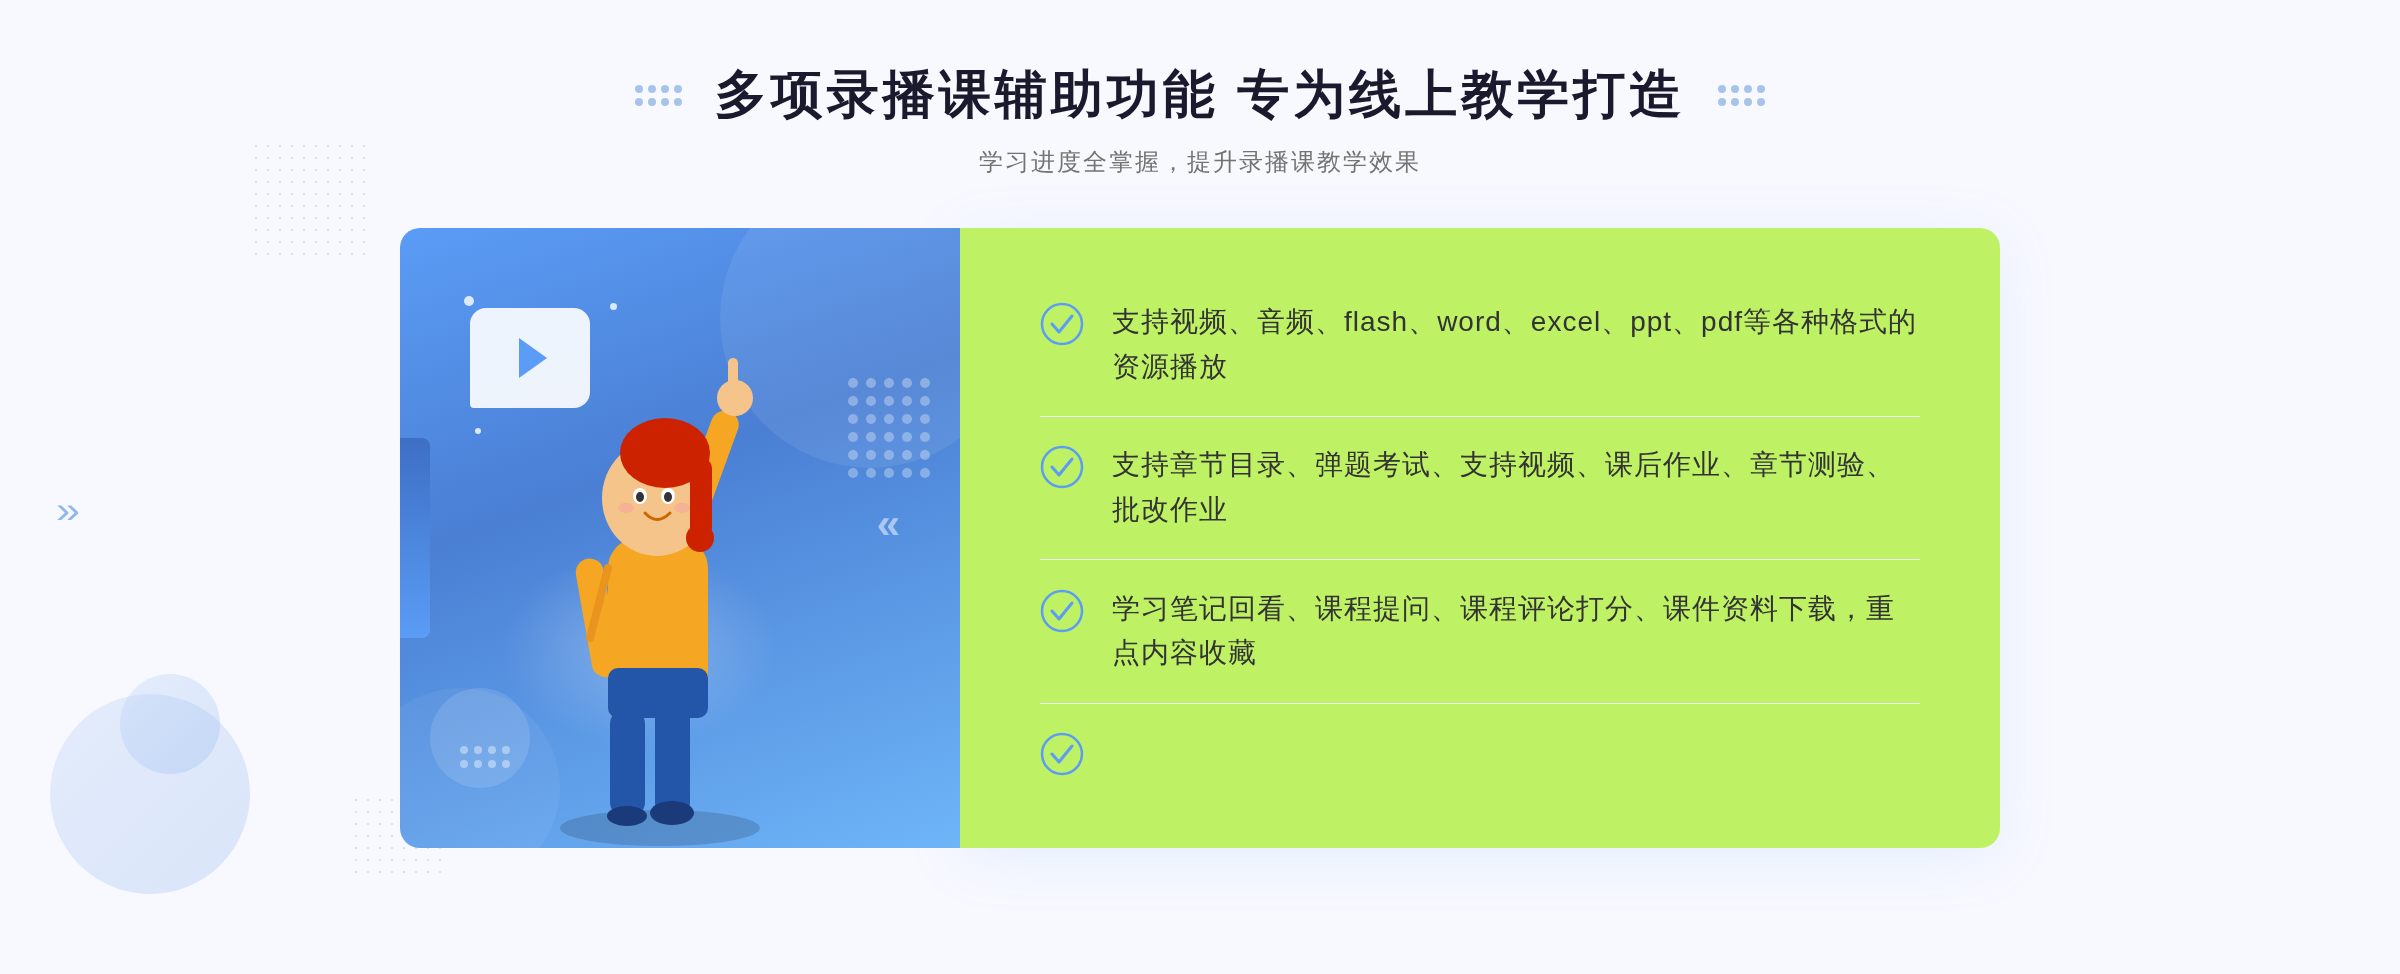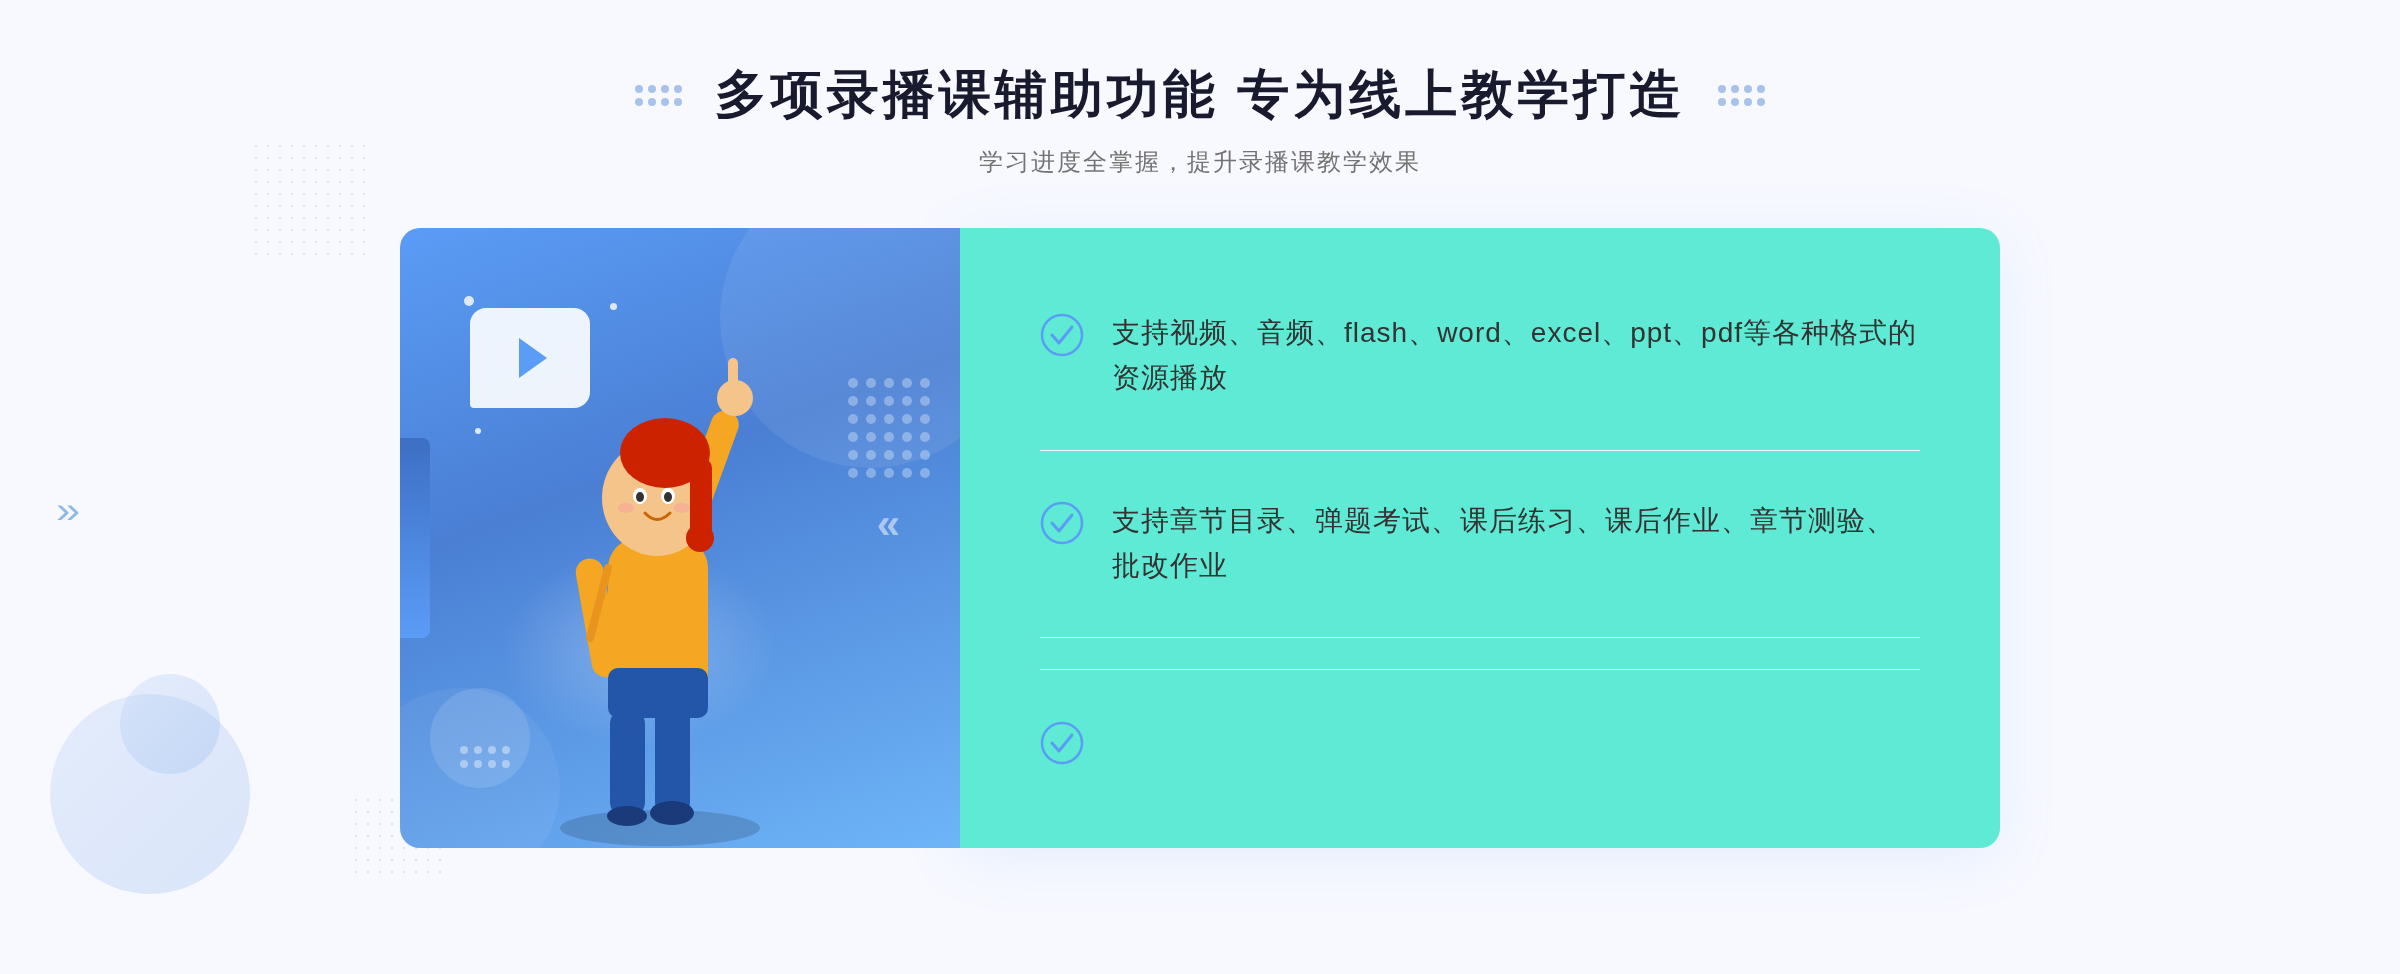--- a/index.html
+++ b/index.html
@@ -197,21 +197,21 @@
       width: 8px;
       height: 8px;
       background: #ffffff;
       border-radius: 50%;
       opacity: 0.8;
     }
 
     
     .features-panel {
       flex: 1;
-      background: #5eead4;
+      background: #bef264;
       border-radius: 0 20px 20px 0;
       padding: 50px 80px;
       box-shadow: 0 10px 60px rgba(91, 156, 246, 0.12);
       display: flex;
       flex-direction: column;
       justify-content: space-around;
     }
 
     .feature-item {
       display: flex;
@@ -488,34 +488,43 @@
 
       <div class="feature-divider"></div>
 
       <div class="feature-item">
         <div class="feature-icon">
           <svg viewBox="0 0 44 44" fill="none" xmlns="http://www.w3.org/2000/svg">
             <circle cx="22" cy="22" r="20" stroke="#5b9cf6" stroke-width="2.5"></circle>
             <path d="M 12 22 L 19 30 L 32 14" stroke="#5b9cf6" stroke-width="3" stroke-linecap="round" stroke-linejoin="round" fill="none"></path>
           </svg>
         </div>
-        <div class="feature-text">支持章节目录、弹题考试、课后练习、课后作业、章节测验、批改作业</div>
-      </div>
-
-      <div class="feature-divider"></div>
-
+        <div class="feature-text">支持章节目录、弹题考试、支持视频、课后作业、章节测验、批改作业</div>
+      </div>
 
       <div class="feature-divider"></div>
 
       <div class="feature-item">
         <div class="feature-icon">
           <svg viewBox="0 0 44 44" fill="none" xmlns="http://www.w3.org/2000/svg">
             <circle cx="22" cy="22" r="20" stroke="#5b9cf6" stroke-width="2.5"></circle>
             <path d="M 12 22 L 19 30 L 32 14" stroke="#5b9cf6" stroke-width="3" stroke-linecap="round" stroke-linejoin="round" fill="none"></path>
           </svg>
         </div>
+        <div class="feature-text">学习笔记回看、课程提问、课程评论打分、课件资料下载，重点内容收藏</div>
+      </div>
+
+      <div class="feature-divider"></div>
+
+      <div class="feature-item">
+        <div class="feature-icon">
+          <svg viewBox="0 0 44 44" fill="none" xmlns="http://www.w3.org/2000/svg">
+            <circle cx="22" cy="22" r="20" stroke="#5b9cf6" stroke-width="2.5"></circle>
+            <path d="M 12 22 L 19 30 L 32 14" stroke="#5b9cf6" stroke-width="3" stroke-linecap="round" stroke-linejoin="round" fill="none"></path>
+          </svg>
+        </div>
       </div>
 
     </div>
 
   </div>
 
 </div>
 
 </body></html>

